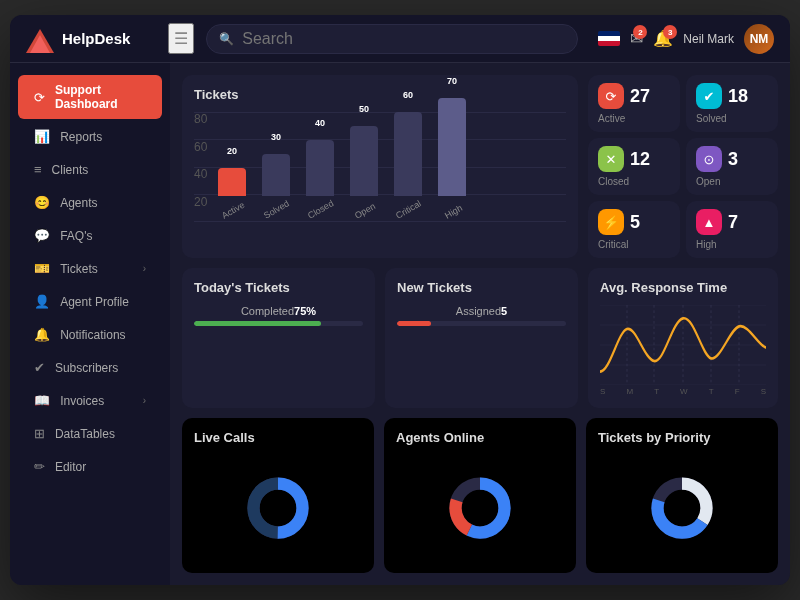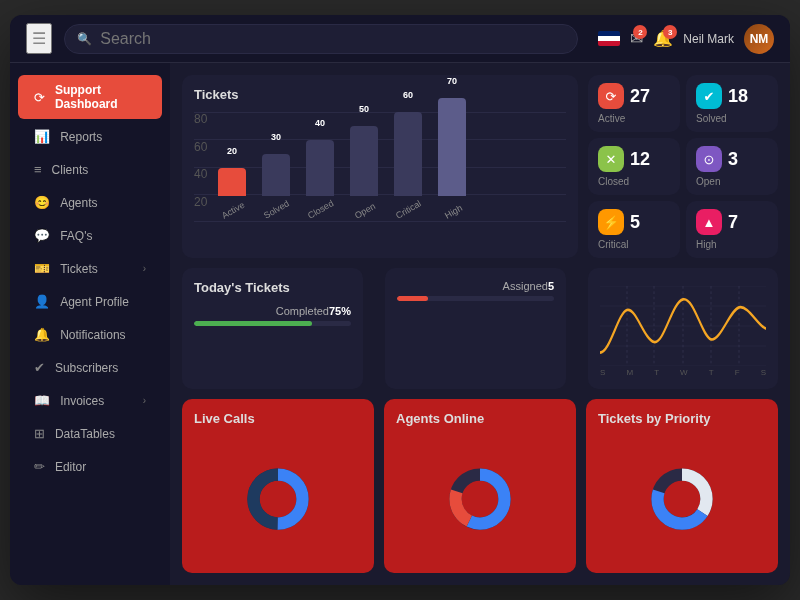--- a/index.html
+++ b/index.html
@@ -242,31 +242,31 @@
       font-weight: 700;
       color: #fff;
     }
     .stat-label {
       font-size: 10px;
       color: #888;
     }
     
     .middle-section {
       display: flex;
-      gap: 22px;
+      gap: 10px;
     }
     .today-tickets-panel, .new-tickets-panel {
       flex: 1;
       background: #1e1e35;
       border-radius: 10px;
       padding: 12px;
     }
     .ticket-row {
       display: flex;
-      justify-content: flex-end;
+      justify-content: center;
       align-items: center;
       margin-bottom: 4px;
     }
     .ticket-row-label { font-size: 11px; color: #aaa; }
     .ticket-row-value { font-size: 11px; color: #fff; font-weight: 600; }
     .progress-bar-bg {
       height: 5px;
       background: #2a2a45;
       border-radius: 3px;
       overflow: hidden;
@@ -299,21 +299,21 @@
     }
     .x-label { font-size: 8px; color: #555; }
     
     .bottom-section {
       display: flex;
       gap: 10px;
       flex: 1;
     }
     .bottom-panel {
       flex: 1;
-      background: #b91c1c;
+      background: #000000;
       border-radius: 10px;
       padding: 12px;
       display: flex;
       flex-direction: column;
     }
     .donut-container {
       flex: 1;
       display: flex;
       align-items: center;
       justify-content: center;
@@ -332,20 +332,28 @@
       height: 1px;
       background: #2a2a45;
     }
   </style>
 </head>
 <body>
 
 <div class="app-window">
 
   <div class="header">
+    <div class="logo-area">
+
+      <svg class="logo-icon" viewBox="0 0 28 28">
+        <polygon points="0,28 14,4 28,28" fill="#e74c3c" opacity="0.9"></polygon>
+        <polygon points="4,28 14,10 24,28" fill="#ff6b6b" opacity="0.7"></polygon>
+      </svg>
+      <span class="logo-text">HelpDesk</span>
+    </div>
     <button class="hamburger-btn">☰</button>
     <div class="search-bar">
       <span style="color:#666; font-size:12px;">🔍</span>
       <input type="text" placeholder="Search" style="">
     </div>
     <div class="header-actions">
       <div class="flag-icon"></div>
       <div class="notif-btn">
         ✉
         <span class="notif-badge">2</span>
@@ -534,30 +542,32 @@
           <div class="panel-title">Today's Tickets</div>
           <div class="ticket-row">
             <span class="ticket-row-label">Completed</span>
             <span class="ticket-row-value">75%</span>
           </div>
           <div class="progress-bar-bg">
             <div class="progress-bar-fill" style="width:75%; background:#4caf50;"></div>
           </div>
         </div>
         <div class="new-tickets-panel">
+          <div class="panel-title">New Tickets</div>
           <div class="ticket-row">
             <span class="ticket-row-label">Assigned</span>
             <span class="ticket-row-value">5</span>
           </div>
           <div class="progress-bar-bg">
             <div class="progress-bar-fill" style="width:20%; background:#e74c3c;"></div>
           </div>
         </div>
 
         <div class="avg-response-panel">
+          <div class="panel-title">Avg. Response Time</div>
           <div class="line-chart-area">
             <svg viewBox="0 0 166 60" preserveAspectRatio="none">
 
               <line x1="0" y1="0" x2="166" y2="0" stroke="#2a2a45" stroke-width="0.5"></line>
               <line x1="0" y1="15" x2="166" y2="15" stroke="#2a2a45" stroke-width="0.5"></line>
               <line x1="0" y1="30" x2="166" y2="30" stroke="#2a2a45" stroke-width="0.5"></line>
               <line x1="0" y1="45" x2="166" y2="45" stroke="#2a2a45" stroke-width="0.5"></line>
               <line x1="0" y1="60" x2="166" y2="60" stroke="#2a2a45" stroke-width="0.5"></line>
 
               <line x1="27" y1="0" x2="27" y2="60" stroke="#3a3a5c" stroke-width="0.5" stroke-dasharray="2,2"></line>

